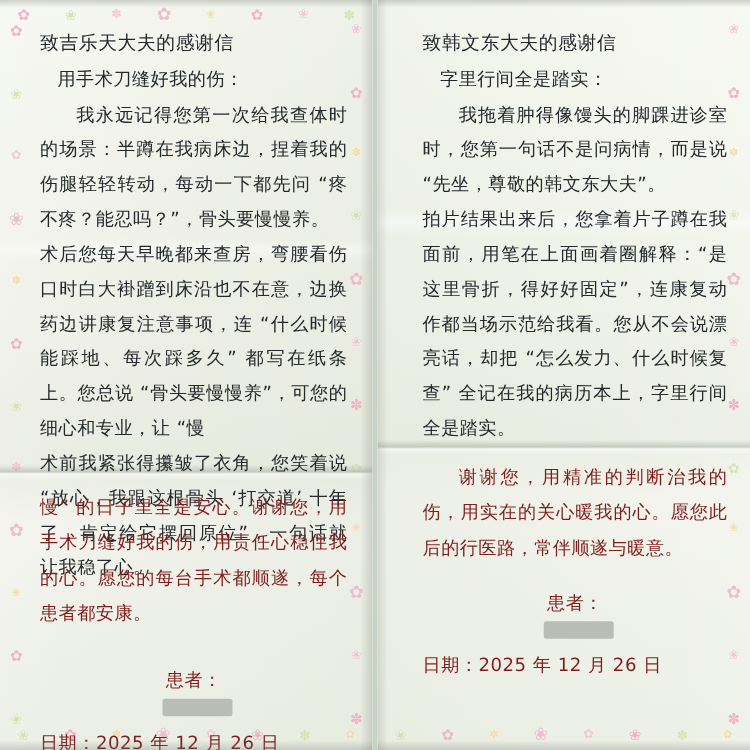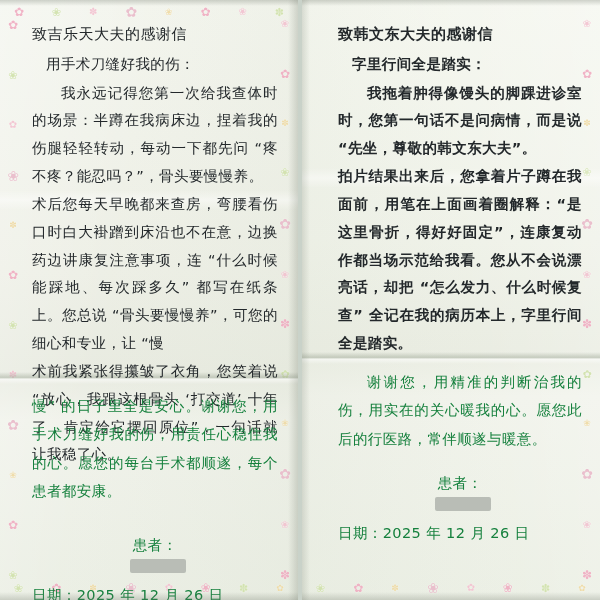--- a/index.html
+++ b/index.html
@@ -126,41 +126,40 @@
   }
   .content-left {
     left: 32px;
     right: 20px;
     top: 20px;
   }
   .content-right {
     left: 36px;
     right: 18px;
     top: 20px;
-    font-weight: bold;
   }
   .title {
     font-size: 15px;
     margin-bottom: 2px;
     letter-spacing: 0.5px;
   }
   .salutation {
     margin-left: 14px;
     margin-bottom: 1px;
   }
   .para {
     text-align: justify;
     text-justify: inter-character;
   }
   .para-indent { text-indent: 2em; }
 
   .bottom-block {
     position: absolute;
     z-index: 5;
-    color: #15803d;
+    color: #7f1d1d;
     font-size: 14.5px;
     line-height: 1.95;
     letter-spacing: 0.4px;
   }
   .bottom-left {
     left: 32px;
     right: 20px;
     top: 392px;
   }
   .bottom-right {

